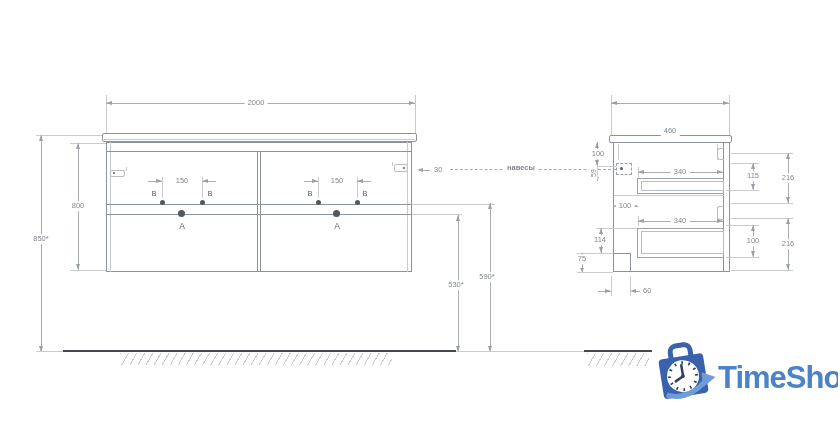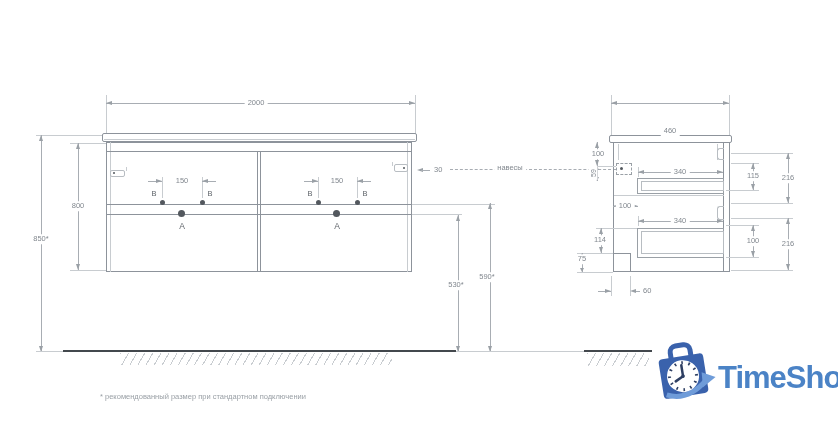--- a/index.html
+++ b/index.html
@@ -206,37 +206,36 @@
   <span class="lab" style="left:456px;top:285px;">530*</span>
   <span class="lab" style="left:182px;top:181px;">150</span>
   <span class="lab" style="left:337px;top:181px;">150</span>
   <span class="labl" style="left:432px;top:170px;">30</span>
   <span class="labn" style="left:154px;top:194px;">B</span>
   <span class="labn" style="left:210px;top:194px;">B</span>
   <span class="labn" style="left:310px;top:194px;">B</span>
   <span class="labn" style="left:365px;top:194px;">B</span>
   <span class="labn" style="left:182px;top:226px;font-size:8.5px;">A</span>
   <span class="labn" style="left:337px;top:226px;font-size:8.5px;">A</span>
-  <span class="lab" style="left:510px;top:168px;">навесы</span>
+  <span class="lab" style="left:521px;top:168px;font-weight:bold;">навесы</span>
   <span class="lab" style="left:670px;top:103px;margin-top:28px;">460</span>
   <span class="lab" style="left:598px;top:154px;">100</span>
   <span class="lab rot" style="left:593px;top:173px;font-size:7px;">59</span>
   <span class="lab" style="left:680px;top:172px;">340</span>
   <span class="lab" style="left:625px;top:206px;">100</span>
   <span class="lab" style="left:680px;top:221px;">340</span>
   <span class="lab" style="left:600px;top:240px;">114</span>
   <span class="lab" style="left:582px;top:259px;">75</span>
   <span class="labl" style="left:641px;top:291px;">60</span>
   <span class="lab" style="left:753px;top:176px;">115</span>
   <span class="lab" style="left:788px;top:178px;">216</span>
   <span class="lab" style="left:753px;top:241px;">100</span>
   <span class="lab" style="left:788px;top:244px;">216</span>
 
   <div style="position:absolute;left:100px;top:390px;">
-    <div class="fnote">* рекомендованный размер при стандартном подключении</div>
   </div>
 
   <svg style="position:absolute;left:648px;top:336px;" width="190" height="64" viewBox="0 0 190 64">
     <g transform="rotate(-9 36 40)">
       <rect x="26" y="9" width="20" height="18" rx="6" fill="none" stroke="#3a62ac" stroke-width="5"></rect>
       <rect x="13" y="20" width="45" height="40" rx="4" fill="#3a62ac"></rect>
       <path d="M16,56 Q36,66 58,47" stroke="#6f9cd9" stroke-width="5" fill="none"></path>
       <polygon points="54,39 67,46 53,54" fill="#6f9cd9"></polygon>
       <circle cx="35" cy="40" r="16" fill="#ffffff"></circle>
       <circle cx="35" cy="40" r="13.5" fill="none" stroke="#2e3f63" stroke-width="3" stroke-dasharray="1.6 5.47"></circle>

